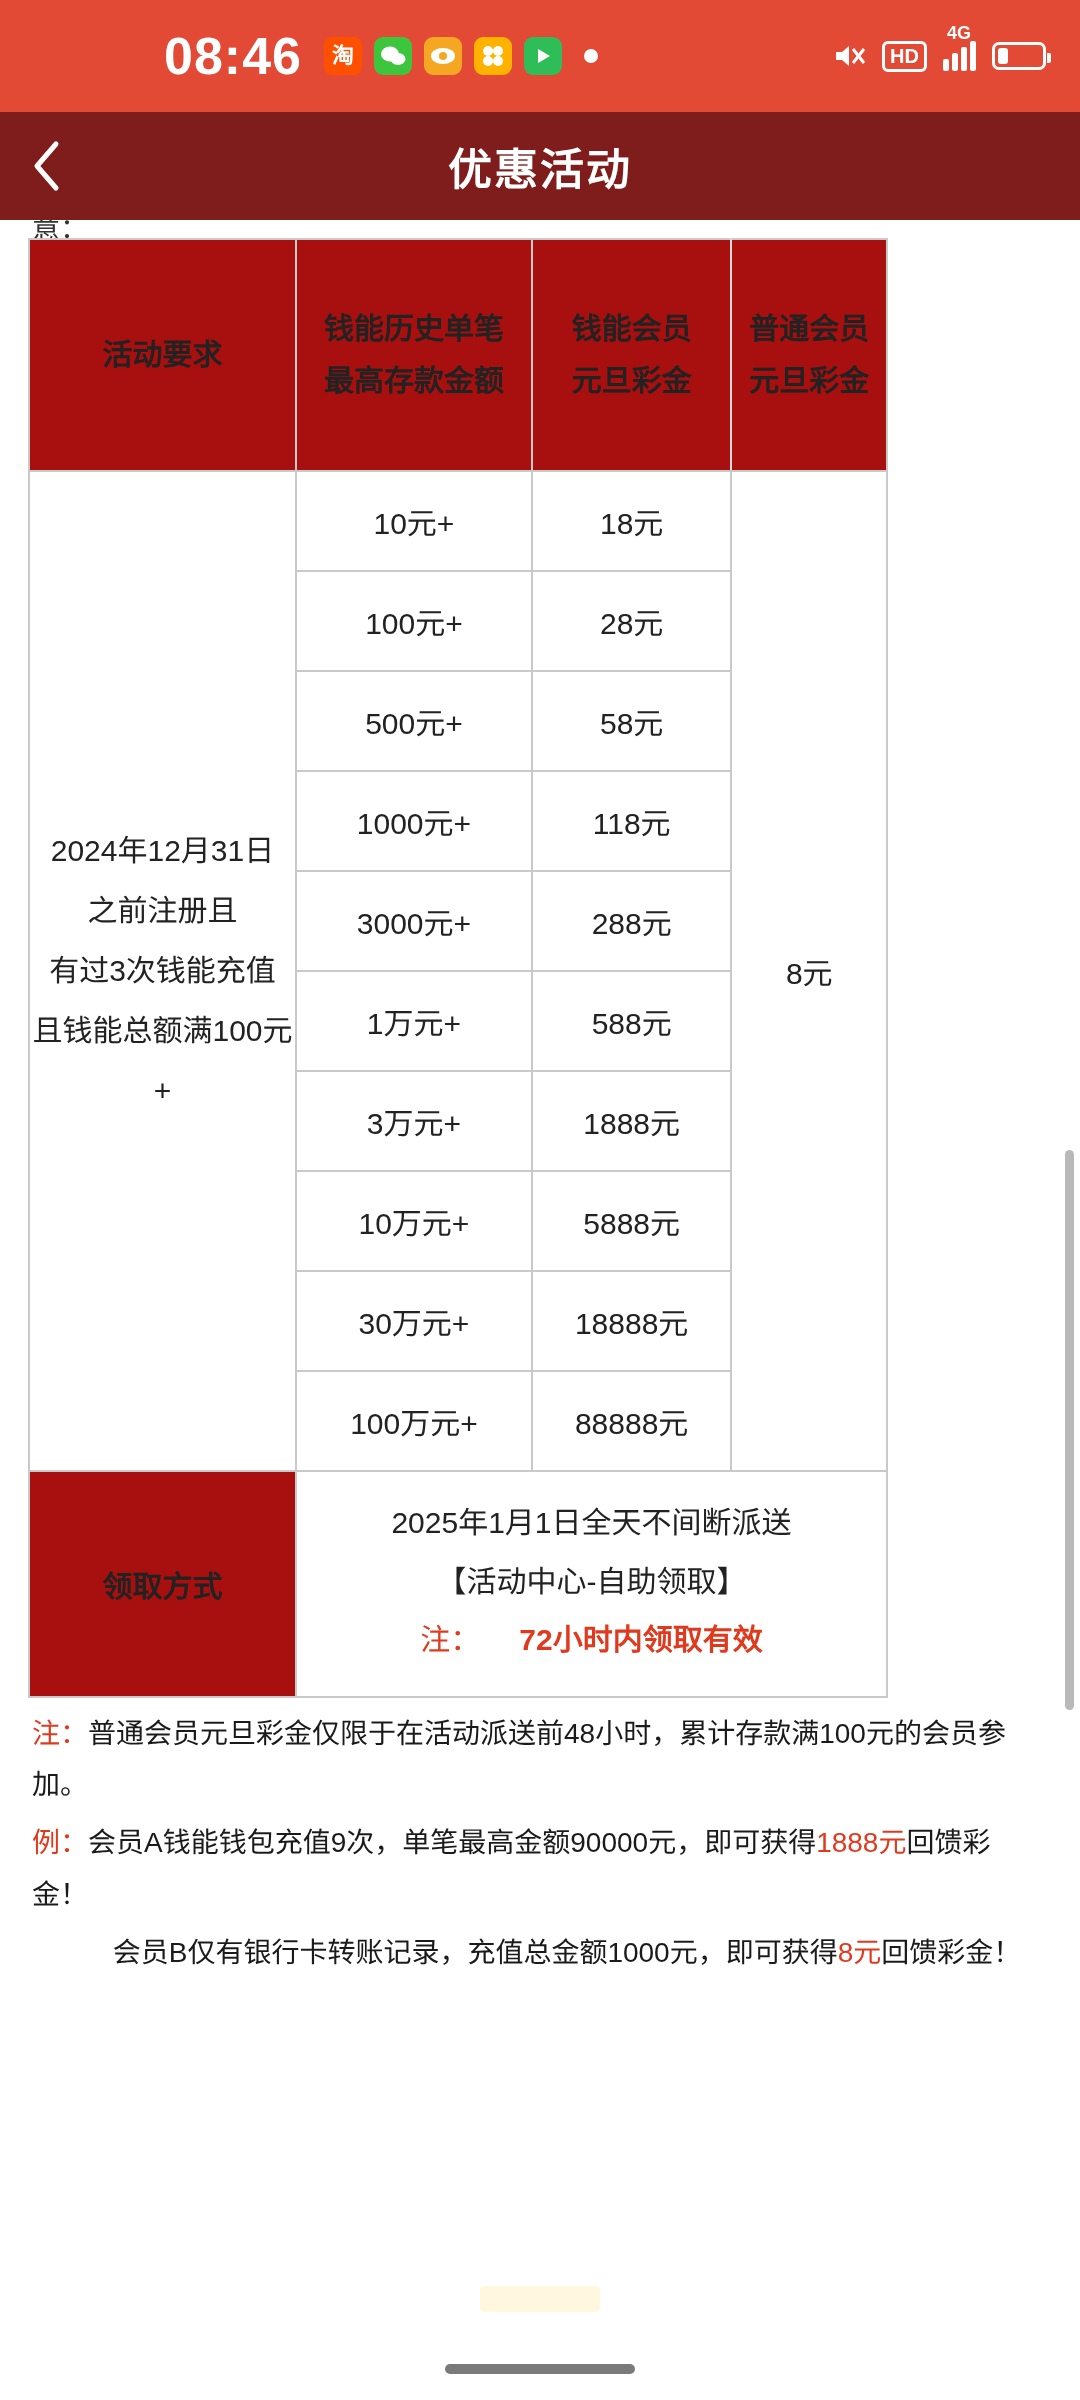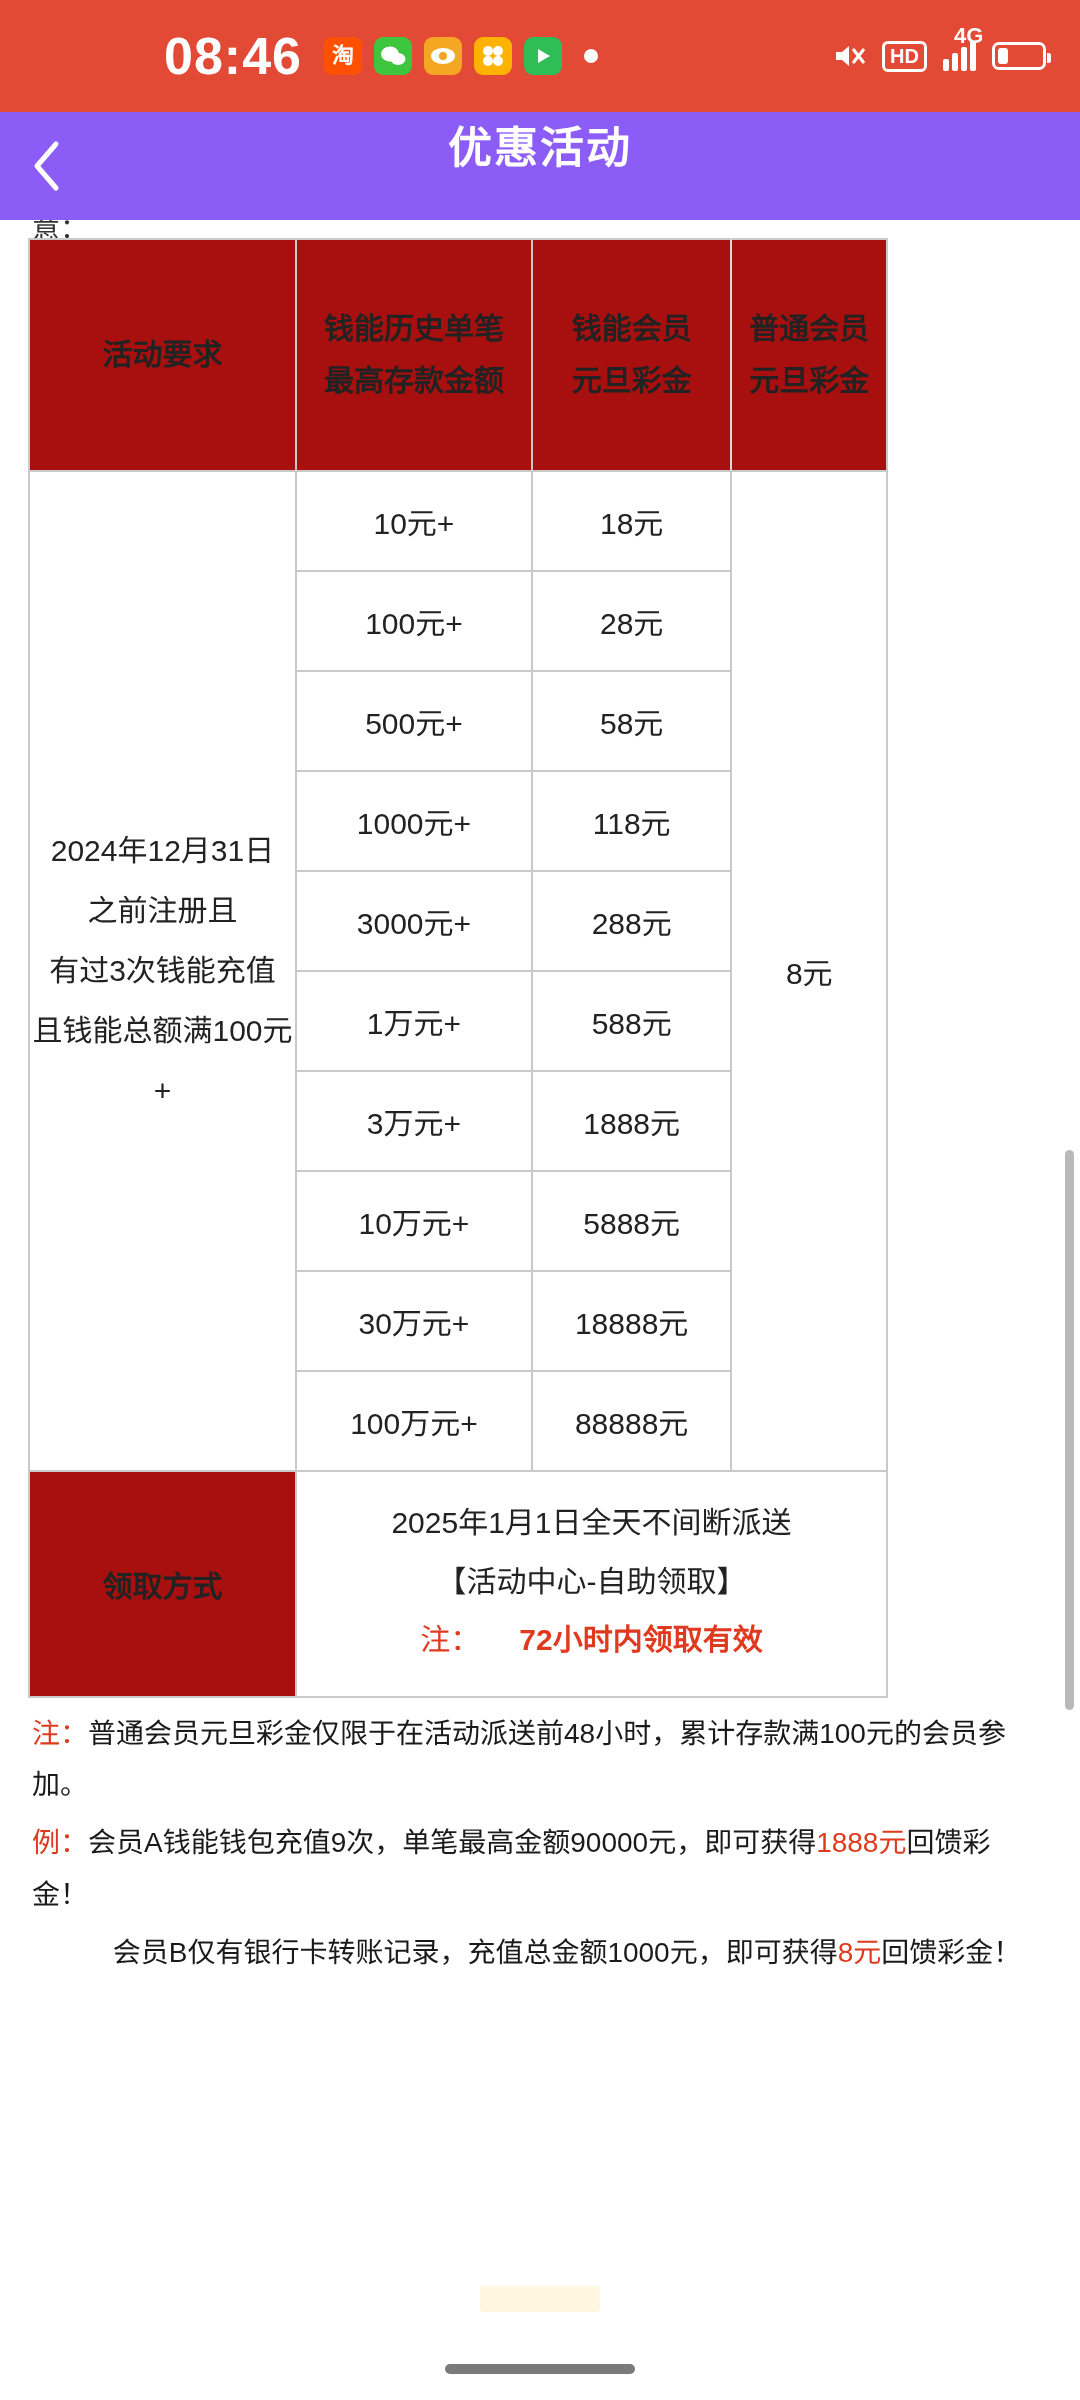--- a/index.html
+++ b/index.html
@@ -64,22 +64,22 @@
     border-radius: 6px;
     color: #fff;
     font-size: 20px;
     font-weight: bold;
     padding: 1px 5px;
     line-height: 1.15;
   }
   .ic-net { display: flex; align-items: flex-end; gap: 3px; position: relative; }
   .ic-net .label {
     position: absolute;
-    top: -18px; left: 11px;
-    font-size: 22px; color: #fff; font-weight: bold;
+    top: -18px; left: 4px;
+    font-size: 18px; color: #fff; font-weight: bold;
   }
   .ic-net i { display: block; width: 6px; background: #fff; border-radius: 2px; }
   .ic-net i:nth-child(2) { height: 12px; }
   .ic-net i:nth-child(3) { height: 18px; }
   .ic-net i:nth-child(4) { height: 24px; }
   .ic-net i:nth-child(5) { height: 30px; }
   .ic-batt {
     width: 54px; height: 28px;
     border: 3px solid #fff;
     border-radius: 7px;
@@ -89,23 +89,23 @@
   .ic-batt:after {
     content: "";
     position: absolute; right: -8px; top: 8px;
     width: 4px; height: 10px; background: #fff; border-radius: 0 2px 2px 0;
   }
   .ic-batt .fill { height: 16px; background: #fff; margin-left: 3px; border-radius: 3px; width: 10px; }
 
   
   .appbar {
     height: 108px;
-    background: #8b5cf6;
+    background: #7f1d1d;
     display: flex;
-    align-items: flex-start;
+    align-items: center;
     position: relative;
   }
   .back-btn {
     width: 96px; height: 100%;
     display: flex; align-items: center; justify-content: center;
     cursor: pointer;
   }
   .back-btn svg { display: block; }
   .appbar-title {
     position: absolute;

